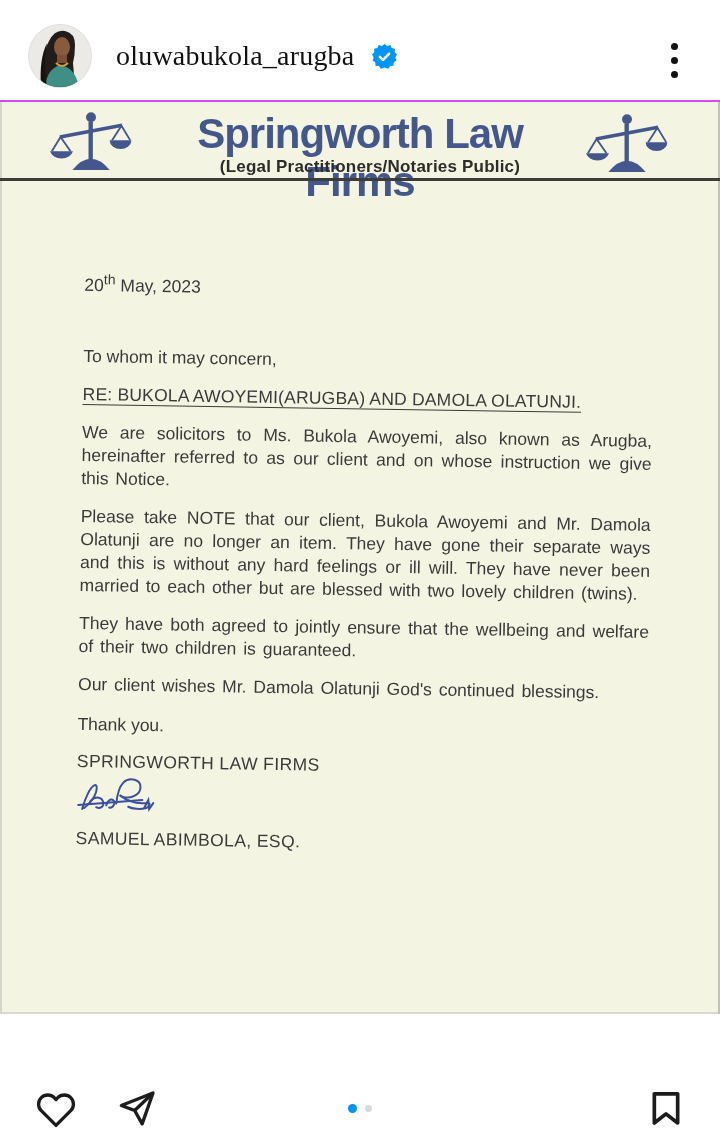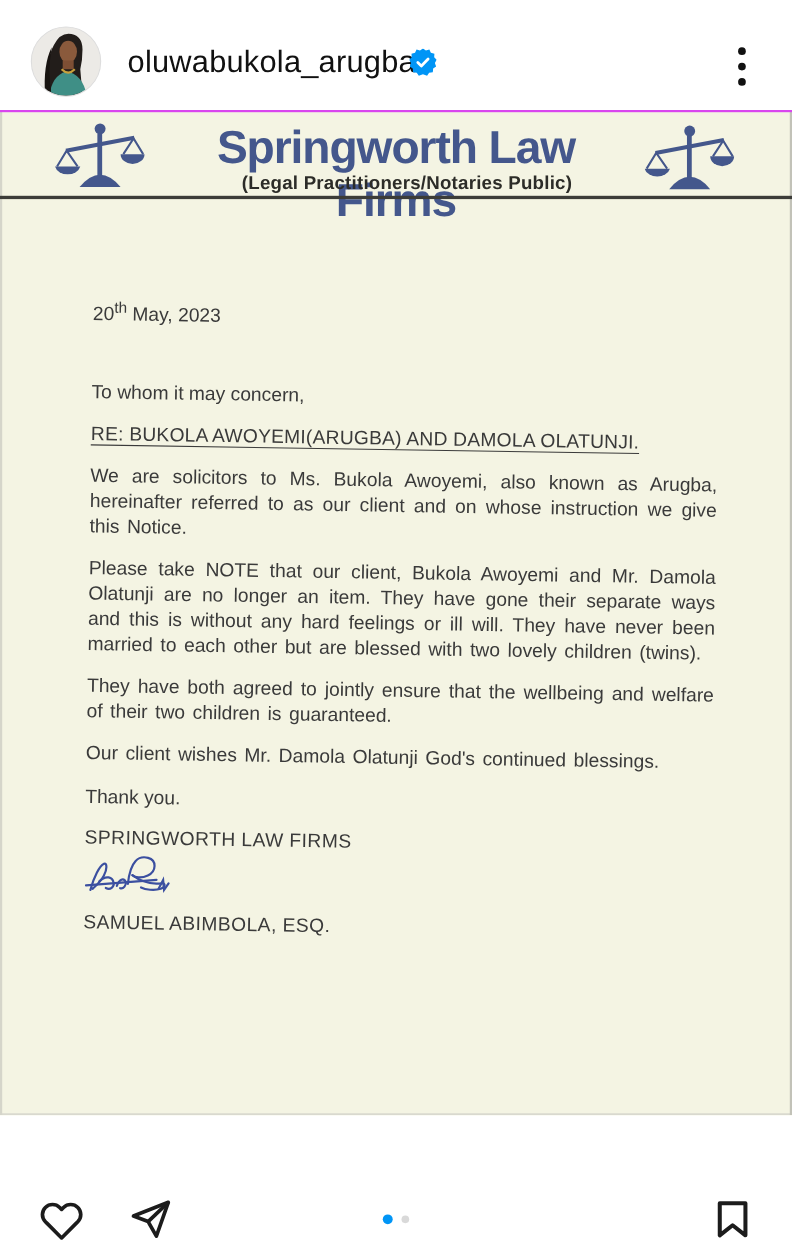--- a/index.html
+++ b/index.html
@@ -5,21 +5,21 @@
   html, body { margin: 0; padding: 0; }
   body {
     width: 720px; height: 1141px; position: relative;
     background: #ffffff; overflow: hidden;
     font-family: "Liberation Sans", sans-serif;
     --accent: #0095f6; --navy: #44578c; --paper: #f4f4e3;
     --ink: #3a3a3a; --sig: #3b4fa0;
   }
 
   
-  .post-header { position: absolute; top: 0; left: 0; width: 720px; height: 100px; background: #fff; }
+  .post-header { position: absolute; top: 0; left: 0; width: 720px; height: 100px; background: #fff; font-family: Liberation Serif, serif; }
   .avatar {
     position: absolute; left: 28px; top: 24px; width: 62px; height: 62px;
     border-radius: 50%; overflow: hidden; background: #e9e7e4; border: 1px solid #ddd;
   }
   .username {
     position: absolute; left: 116px; top: 40px; font-size: 28px; font-weight: 500;
     color: #111; letter-spacing: 0.2px;
   }
   .verified { position: absolute; top: 44px; width: 25px; height: 25px; }
   .menu-dots { position: absolute; left: 656px; top: 36px; width: 36px; height: 48px; cursor: pointer; display:flex; flex-direction:column; align-items:center; justify-content:center; gap:7px;}

